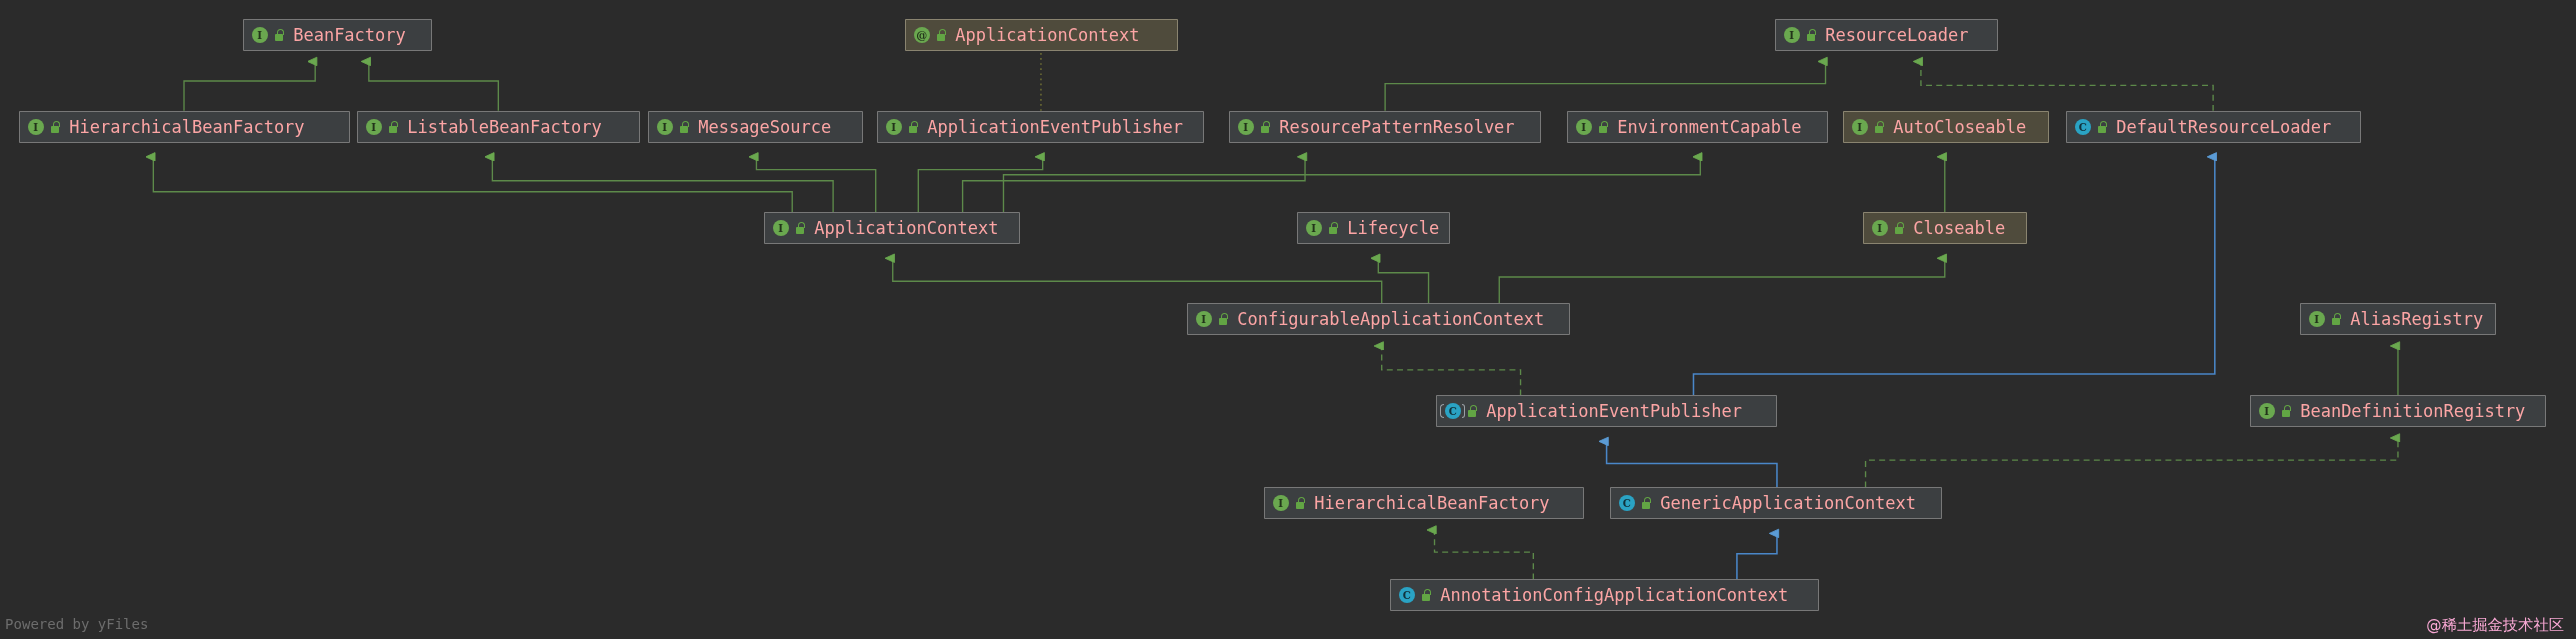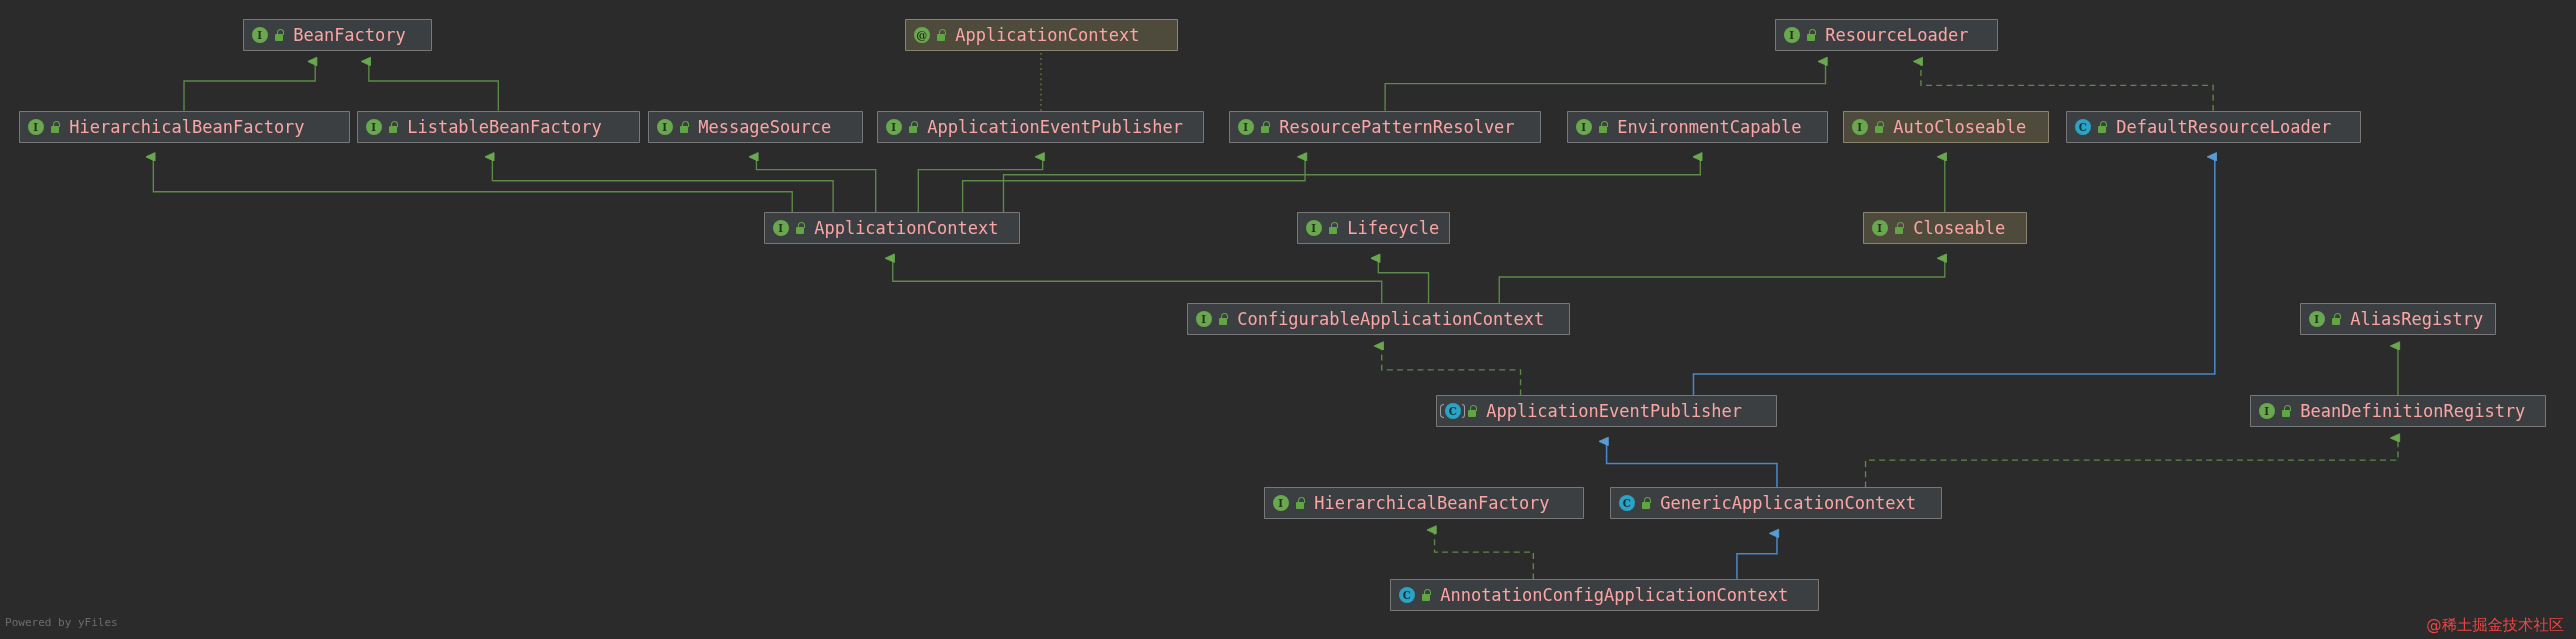--- a/index.html
+++ b/index.html
@@ -107,30 +107,30 @@
     width: 6.8px; height: 6px;
     border: 1.7px solid #62a544;
     border-bottom: none;
     border-radius: 4.3px 4.3px 0 0;
     box-sizing: border-box;
   }
   .footer-text {
     position: absolute;
     left: 5.1px;
     top: 616px;
-    font-size: 11px;
+    font-size: 14px;
     color: #6d6d6d;
     font-family: "DejaVu Sans Mono", "Liberation Mono", monospace;
   }
   .watermark {
     position: absolute;
     right: 12px;
     top: 615px;
     font-size: 15.3px;
-    color: #ef4444;
+    color: #f9a8d4;
     font-family: "DejaVu Sans", "Liberation Sans", sans-serif;
   }
 </style>
 </head>
 <body>
 
 <div id="diagram-root">
 
   <svg id="edge-layer" width="2576" height="640" viewBox="0 0 3024 751">
     <defs>

